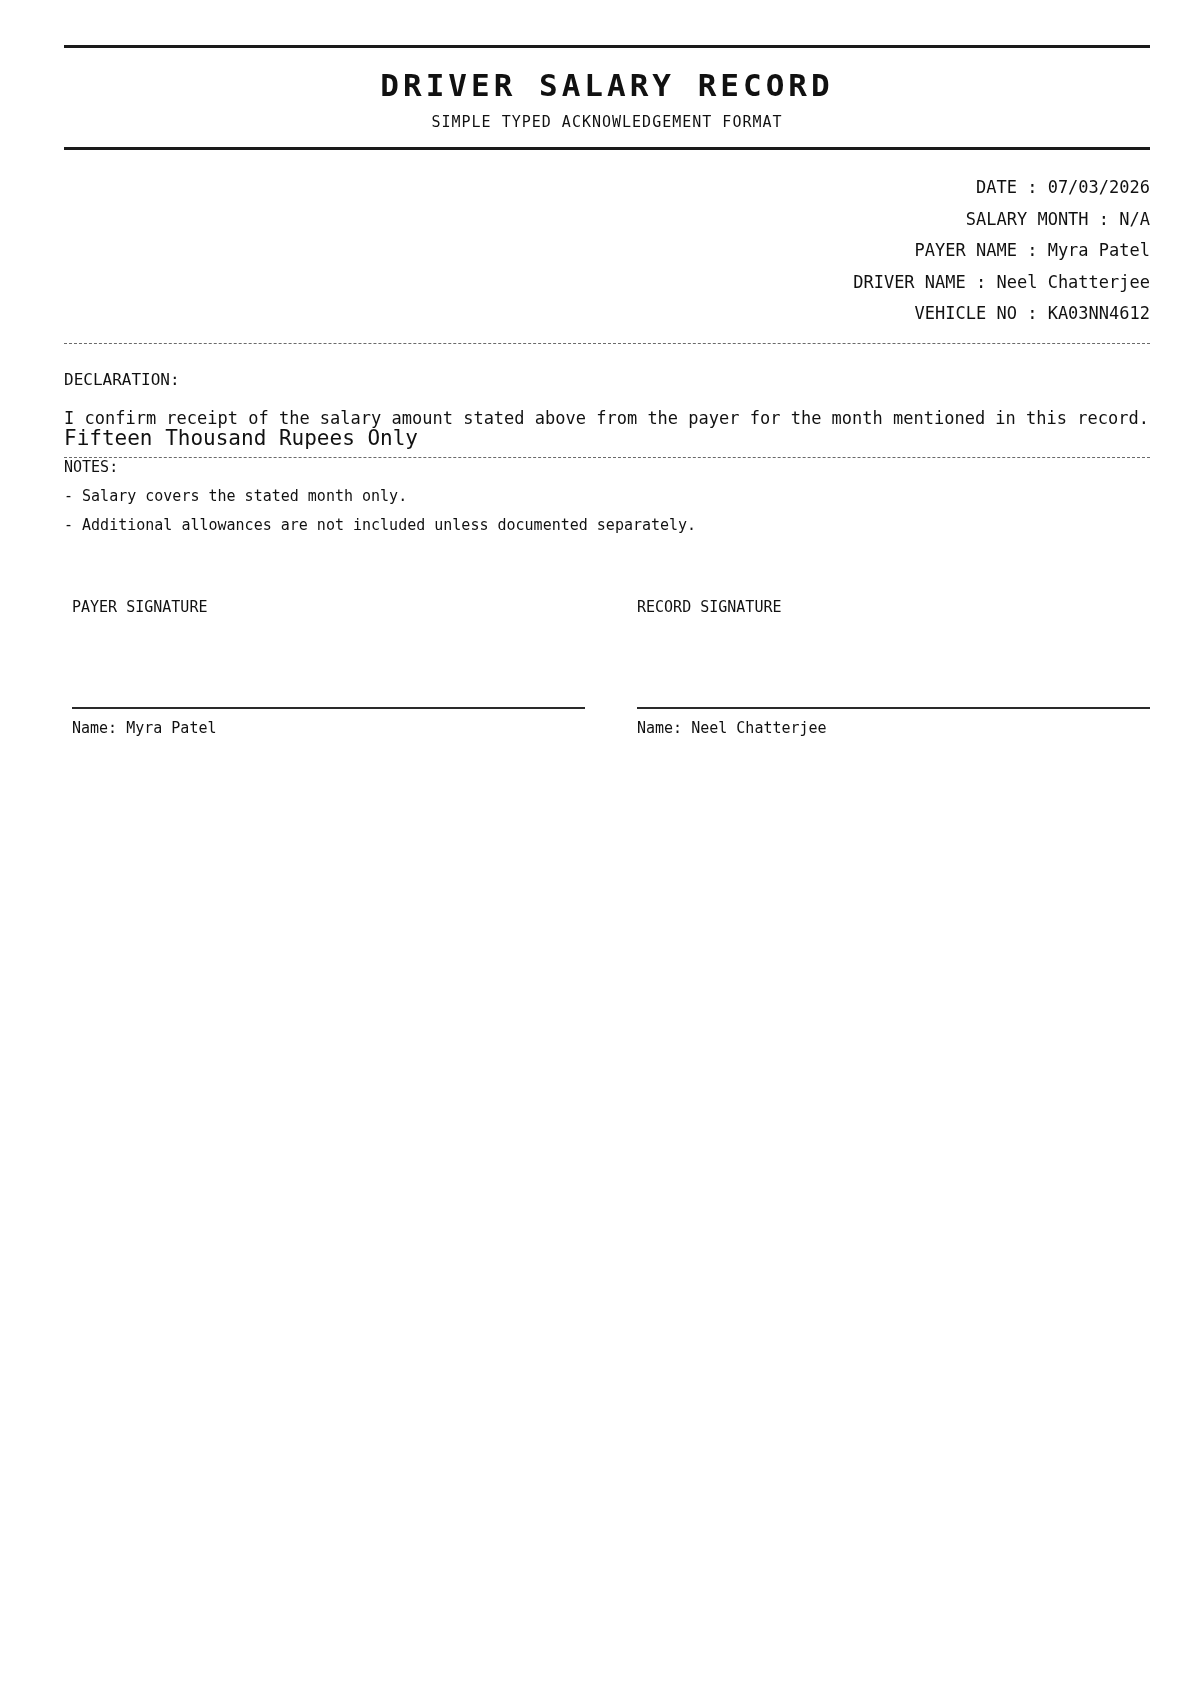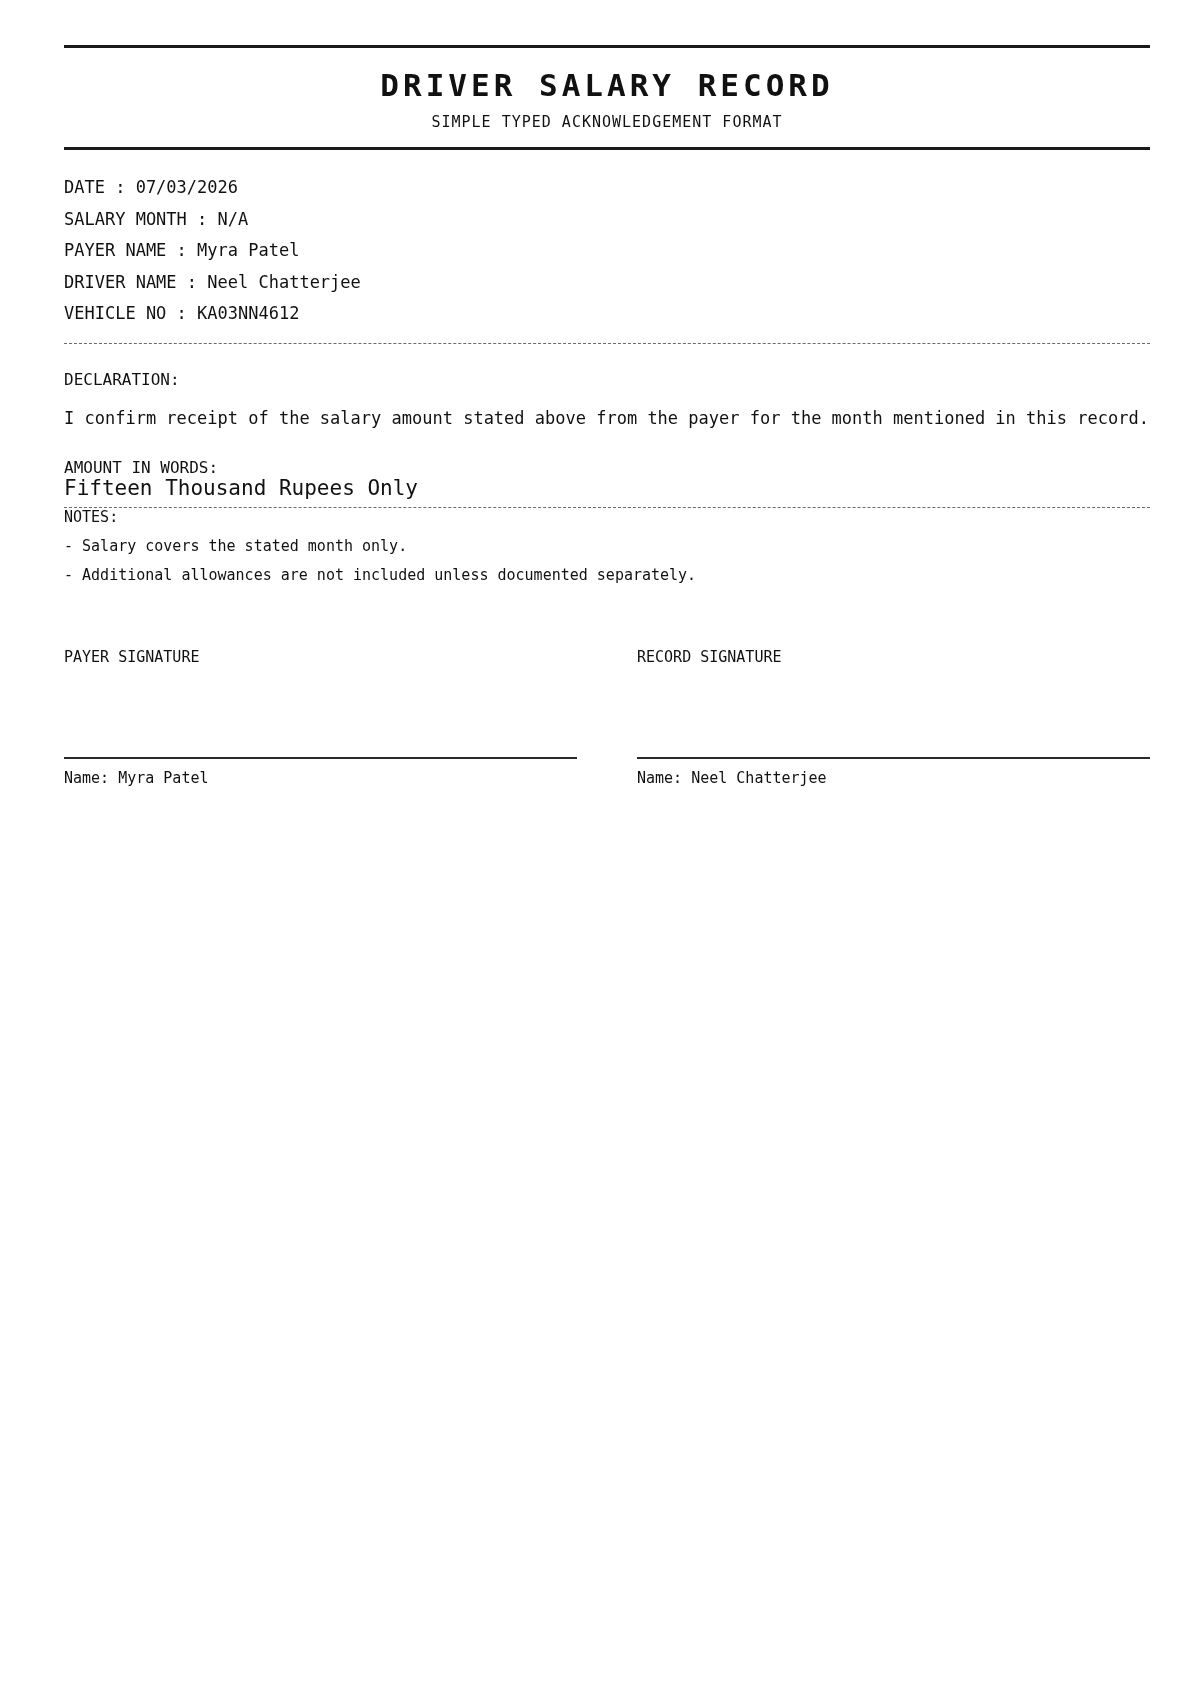--- a/index.html
+++ b/index.html
@@ -12,33 +12,33 @@
     .rule-thick { height: 3px; background: #1a1a1a; width: 100%; }
     .title {
       text-align: center; font-weight: bold; font-size: 31px;
       letter-spacing: 4px; margin-top: 19px; line-height: 36px;
     }
     .subtitle {
       text-align: center; font-size: 15px; letter-spacing: 1px;
       margin-top: 9px; line-height: 20px; margin-bottom: 15px;
     }
     .fields { margin-top: 27px; }
-    .field { font-size: 17px; line-height: 20px; margin-bottom: 11.6px; white-space: pre; }
+    .field { font-size: 17px; line-height: 20px; margin-bottom: 11.6px; white-space: pre; text-align: right; }
     .dash { border-top: 1.4px dashed #6a6a6a; width: 100%; height: 0; }
     .dash1 { margin-top: 20px; }
     .section-label { font-size: 16px; line-height: 20px; }
     .decl-label { margin-top: 26px; }
     .decl-text { font-size: 17px; line-height: 20px; margin-top: 18px; white-space: pre; }
     .words-label { margin-top: 30px; }
     .words-text { font-size: 21px; line-height: 20px; margin-top: 0; }
     .dash2 { margin-top: 9px; }
     .notes-label { font-size: 15px; line-height: 18px; }
     .note { font-size: 15px; line-height: 18px; margin-top: 11px; white-space: pre; }
     .sigs { display: flex; justify-content: space-between; margin-top: 64px; }
-    .sig { width: 513px; }
+    .sig { width: 513px; margin-left: 8px; }
     .sig-label { font-size: 15px; line-height: 18px; }
     .sig-line { height: 2px; background: #2a2a2a; margin-top: 91px; }
     .sig-name { font-size: 15px; line-height: 18px; margin-top: 10px; }
   </style>
 </head>
 <body>
 
 <div class="page">
   <div class="rule-thick"></div>
   <div class="title">DRIVER SALARY RECORD</div>
@@ -51,21 +51,20 @@
     <div class="field">PAYER NAME : Myra Patel</div>
     <div class="field">DRIVER NAME : Neel Chatterjee</div>
     <div class="field">VEHICLE NO : KA03NN4612</div>
   </div>
 
   <div class="dash dash1"></div>
 
   <div class="section-label decl-label">DECLARATION:</div>
   <div class="decl-text">I confirm receipt of the salary amount stated above from the payer for the month mentioned in this record.</div>
 
-  <div class="section-label words-label">AMOUNT IN WORDS:</div>
   <div class="words-text">Fifteen Thousand Rupees Only</div>
 
   <div class="dash dash2"></div>
 
   <div class="notes-label">NOTES:</div>
   <div class="note">- Salary covers the stated month only.</div>
   <div class="note">- Additional allowances are not included unless documented separately.</div>
 
   <div class="sigs">
     <div class="sig">

